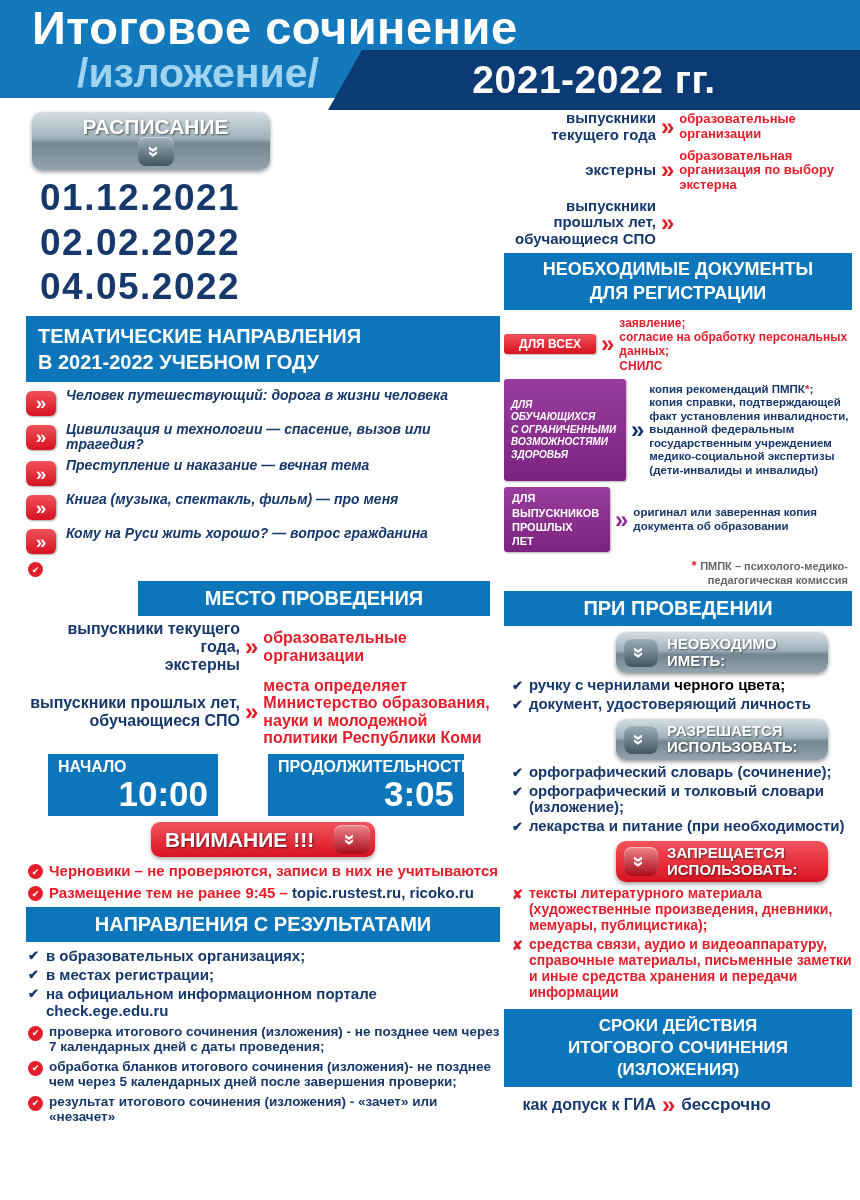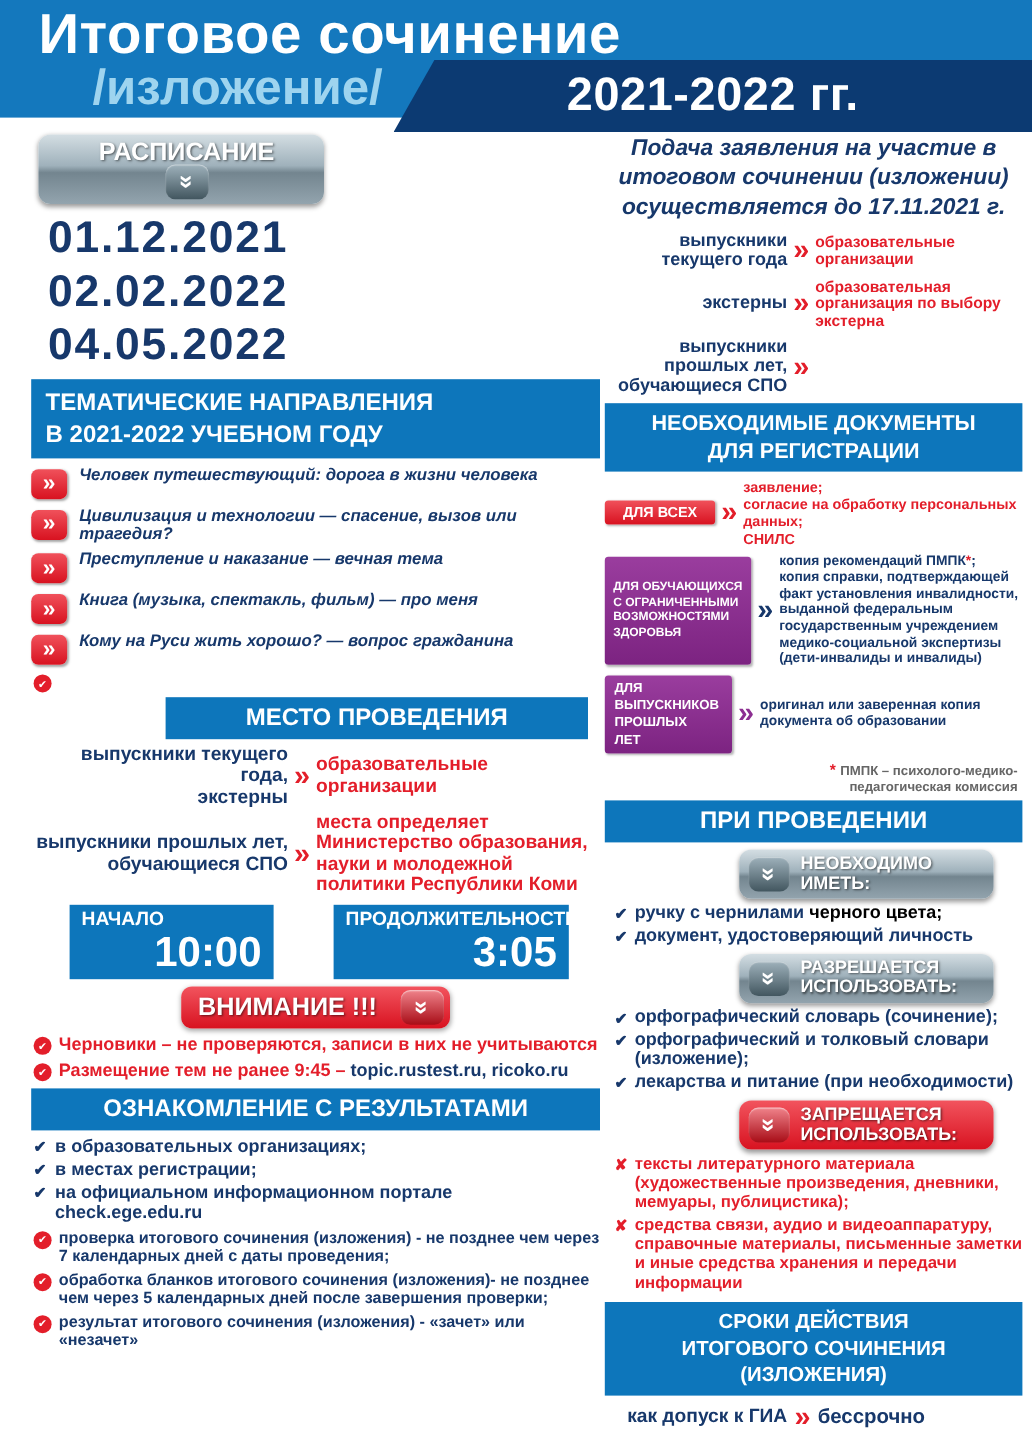--- a/index.html
+++ b/index.html
@@ -48,21 +48,21 @@
     display:flex; align-items:center; justify-content:center; font-weight:800; font-size:19px; margin-top:3px; box-shadow:1px 1px 2px rgba(0,0,0,.35); }
   .theme-text { font-size:14px; font-weight:800; font-style:italic; color:#17386b; line-height:1.1; }
   .comment { display:flex; gap:6px; margin:5px 0 4px 2px; align-items:flex-start; }
   .comment-text { font-size:14.5px; font-weight:800; line-height:1.15; }
   .c-red { color:#e31e2a; }
   .c-url { color:#17386b; display:block; }
   .banner-place { font-size:20px; padding:6px 0; width:352px; margin:4px 0 4px 112px; text-align:center; }
   .prow { display:flex; align-items:center; gap:5px; margin:4px 0; }
   .prow .who { flex:0 0 214px; text-align:right; color:#17386b; font-weight:800; font-size:16px; line-height:1.1; }
   .prow .where { color:#e31e2a; font-weight:800; font-size:16px; line-height:1.08; }
-  .timeboxes { display:flex; margin:8px 0 6px 32px; gap:50px; }
+  .timeboxes { display:flex; margin:8px 0 6px 22px; gap:50px; }
   .timebox { background:#0d76bb; color:#fff; padding:4px 10px 5px; }
   .tb-start { width:170px; } .tb-dur { width:196px; }
   .tlabel { font-size:16px; font-weight:800; }
   .tvalue { font-size:35px; font-weight:800; text-align:right; line-height:1; }
   .attention { width:224px; margin:4px auto 4px; background:linear-gradient(180deg,#f2545e,#d81220); border-radius:9px;
     display:flex; align-items:center; justify-content:space-between; padding:3px 5px 3px 14px; box-shadow:0 2px 4px rgba(0,0,0,.35); }
   .attention .chev-box { background:linear-gradient(180deg,#f0838b,#a80d17); }
   .note { display:flex; gap:6px; margin:5px 0 5px 2px; align-items:flex-start; }
   .note-text { font-size:15px; font-weight:800; line-height:1.15; }
   .n-link { color:#17386b; }
@@ -75,21 +75,21 @@
 
   
   .app-note { font-size:19px; font-weight:800; font-style:italic; color:#17386b; text-align:center; line-height:1.28; margin:8px 0 8px; }
   .reg-row { display:flex; align-items:center; gap:5px; margin:6px 0; }
   .reg-row .who { flex:0 0 152px; text-align:right; color:#17386b; font-weight:800; font-size:15px; line-height:1.1; }
   .reg-row .where { color:#e31e2a; font-weight:800; font-size:13px; line-height:1.1; flex:1; }
   .banner-docs { font-size:18px; text-align:center; padding:5px 4px; line-height:1.3; margin:6px 0 6px; }
   .doc-row { display:flex; align-items:center; gap:5px; margin:6px 0; }
   .doc-tag { color:#fff; font-weight:800; border-radius:3px; box-shadow:1px 1px 2px rgba(0,0,0,.3); }
   .tag-all { background:linear-gradient(180deg,#f0515b,#d81220); font-size:12px; padding:3px 8px; flex:0 0 92px; text-align:center; }
-  .tag-ovz { background:linear-gradient(180deg,#9a3d9e,#7c2381); font-size:10px; padding:20px 7px; flex:0 0 122px; line-height:1.25; }
+  .tag-ovz { background:linear-gradient(180deg,#9a3d9e,#7c2381); font-size:10px; padding:20px 7px; flex:0 0 122px; line-height:1.25;font-style:italic; }
   .tag-vpl { background:linear-gradient(180deg,#9a3d9e,#7c2381); font-size:11px; padding:4px 8px; flex:0 0 106px; line-height:1.3; }
   .doc-text { font-weight:800; line-height:1.18; }
   .dt-red { color:#e31e2a; font-size:12px; }
   .dt-navy { color:#17386b; font-size:11.5px; }
   .star { color:#e31e2a; }
   .pmpk { font-size:11px; color:#666; font-weight:800; text-align:right; width:210px; margin:2px 4px 4px auto; line-height:1.2; }
   .pmpk .star { font-size:13px; }
   .banner-conduct { font-size:20px; text-align:center; padding:6px 0; margin:4px 0 6px; }
   .side-btn { display:flex; align-items:center; gap:9px; border-radius:10px;
     background:linear-gradient(180deg,#d4dee3 0%,#9fb1bb 45%,#73858f 55%,#93a4ae 100%);
@@ -226,21 +226,21 @@
       </div>
       <div class="note">
         <span class="ccheck">
             <span>✔</span>
           </span>
         <span class="note-text">
           <span class="c-red">Размещение тем не ранее 9:45 – </span><span class="n-link">topic.rustest.ru, ricoko.ru</span>
         </span>
       </div>
 
-      <div class="banner banner-results">ОЗНАКОМЛЕНИЕ С РЕЗУЛЬТАТАМИ</div>
+      <div class="banner banner-results">НАПРАВЛЕНИЯ С РЕЗУЛЬТАТАМИ</div>
 
       <div class="ritem">
         <span class="vcheck">✔</span>
         <span class="ritem-text">в образовательных организациях;</span>
       </div>
       <div class="ritem">
         <span class="vcheck">✔</span>
         <span class="ritem-text">в местах регистрации;</span>
       </div>
       <div class="ritem">
@@ -264,21 +264,20 @@
         <span class="ccheck">
             <span>✔</span>
           </span>
         <span class="rnote-text">результат итогового сочинения (изложения) - «зачет» или «незачет»</span>
       </div>
 
     </section>
 
     <section class="col-right">
 
-      <div class="app-note">Подача заявления на участие в итоговом сочинении (изложении) осуществляется до 17.11.2021 г.</div>
 
       <div class="reg-row">
         <span class="who pre">выпускники
 текущего года</span>
         <span class="arr arr-red">»</span>
         <span class="where">образовательные организации</span>
       </div>
       <div class="reg-row">
         <span class="who pre">экстерны</span>
         <span class="arr arr-red">»</span>

